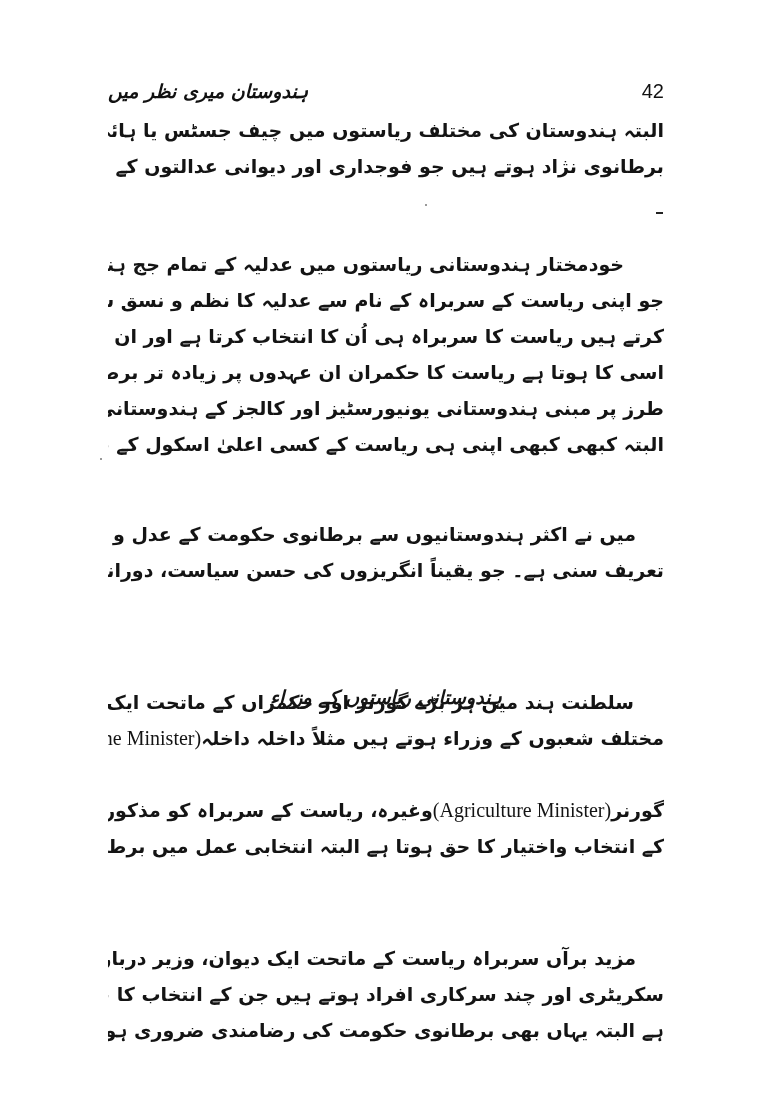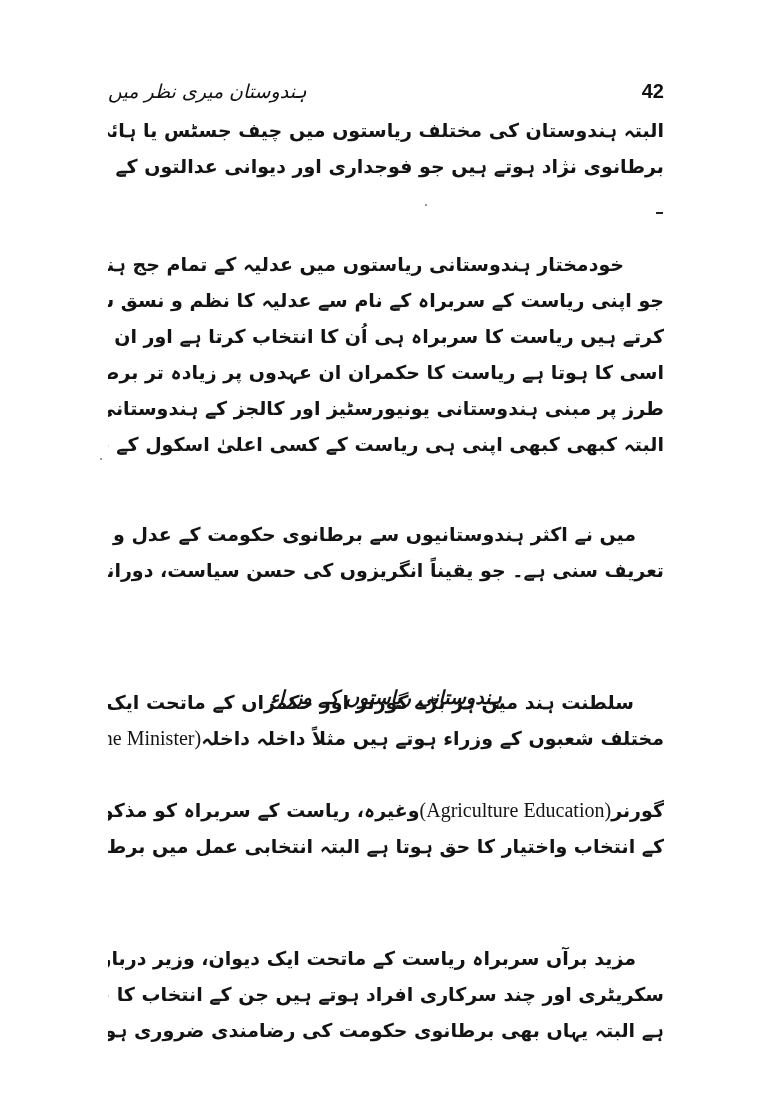--- a/index.html
+++ b/index.html
@@ -28,32 +28,32 @@
       left: 108px;
       width: 556px;
       height: 34px;
     }
     .running-title {
       position: absolute;
       left: 0;
       top: 0;
       direction: rtl;
       font-family: "DejaVu Sans", sans-serif;
-      font-weight: normal;
+      font-weight: bold;
       font-style: italic;
       font-size: 19px;
       line-height: 34px;
       white-space: nowrap;
     }
     .page-number {
       position: absolute;
       right: 0;
       top: 0;
       font-family: "Liberation Sans", sans-serif;
-      font-weight: bold;
+      font-weight: normal;
       font-size: 20px;
       line-height: 34px;
     }
     .body-text {
       position: absolute;
       left: 108px;
       width: 556px;
       direction: rtl;
       font-family: "DejaVu Sans", sans-serif;
       font-weight: bold;
@@ -141,21 +141,21 @@
 
   <div class="body-text" style="top:684px;height:240px;">
     <div class="line" style="top:0px;padding-right:30px;">سلطنت ہند میں ہر بڑے گورنر اور حکمراں کے ماتحت ایک وزیر اعلیٰ اور چند</div>
 
     <div class="line" style="top:36px;">
       <span>مختلف شعبوں کے وزراء ہوتے ہیں مثلاً داخلہ داخلہ</span><span class="latin">(Home Minister)</span>
     </div>
 
 
     <div class="line" style="top:108px;">
-      <span>گورنر</span><span class="latin">(Agriculture Education)</span><span>وغیرہ، ریاست کے سربراہ کو مذکورہ تمام وزراء</span>
+      <span>گورنر</span><span class="latin">(Agriculture Minister)</span><span>وغیرہ، ریاست کے سربراہ کو مذکورہ تمام وزراء</span>
     </div>
 
     <div class="line" style="top:144px;">کے انتخاب واختیار کا حق ہوتا ہے البتہ انتخابی عمل میں برطانوی حکومت کی رضامندی شامل</div>
   </div>
 
   <div class="body-text" style="top:940px;height:110px;">
     <div class="line" style="top:0px;padding-right:28px;">مزید برآں سربراہ ریاست کے ماتحت ایک دیوان، وزیر دربار، پرسنل</div>
     <div class="line" style="top:36px;">سکریٹری اور چند سرکاری افراد ہوتے ہیں جن کے انتخاب کا حق بھی مذکورہ سربراہ کو ہوتا</div>
     <div class="line last" style="top:72px;">ہے البتہ یہاں بھی برطانوی حکومت کی رضامندی ضروری ہوتی ہے۔</div>
   </div>

